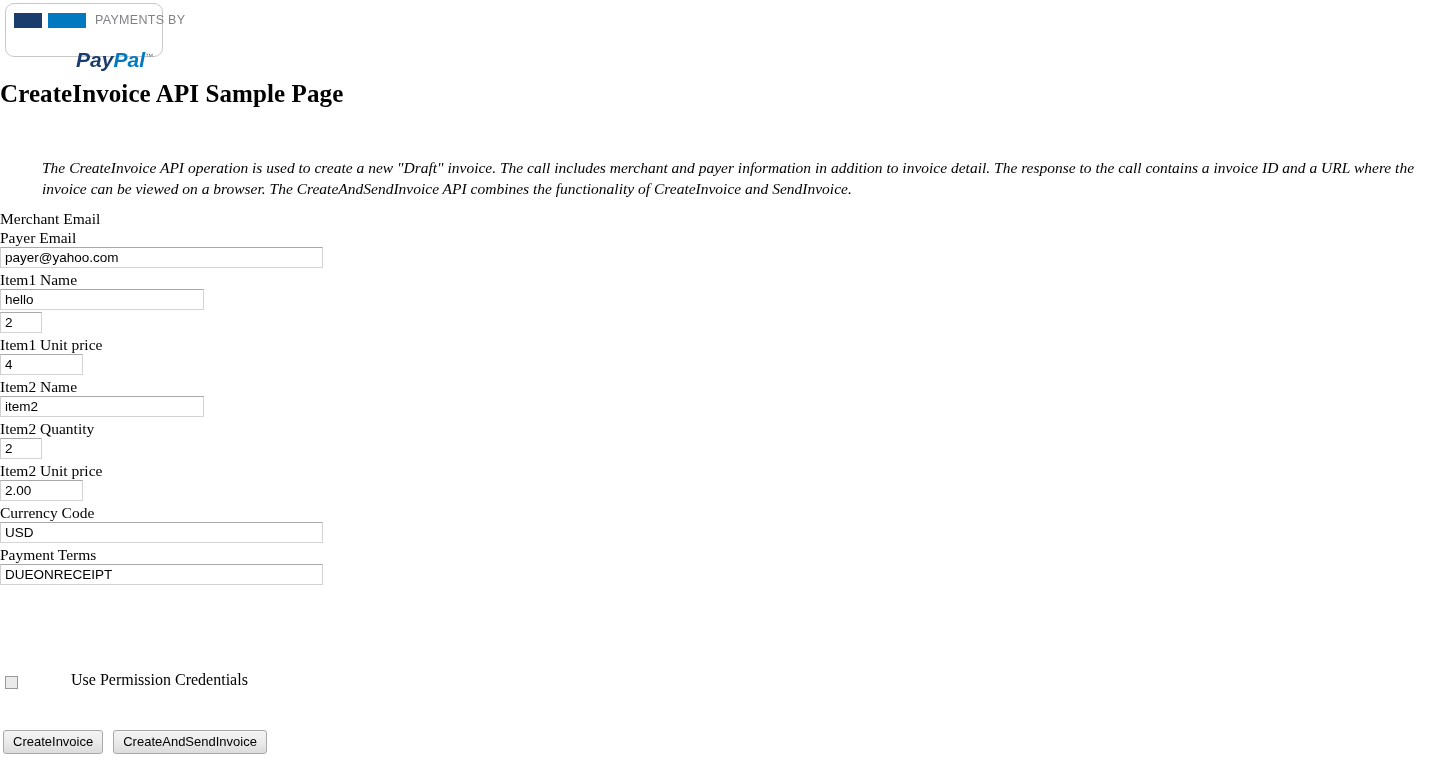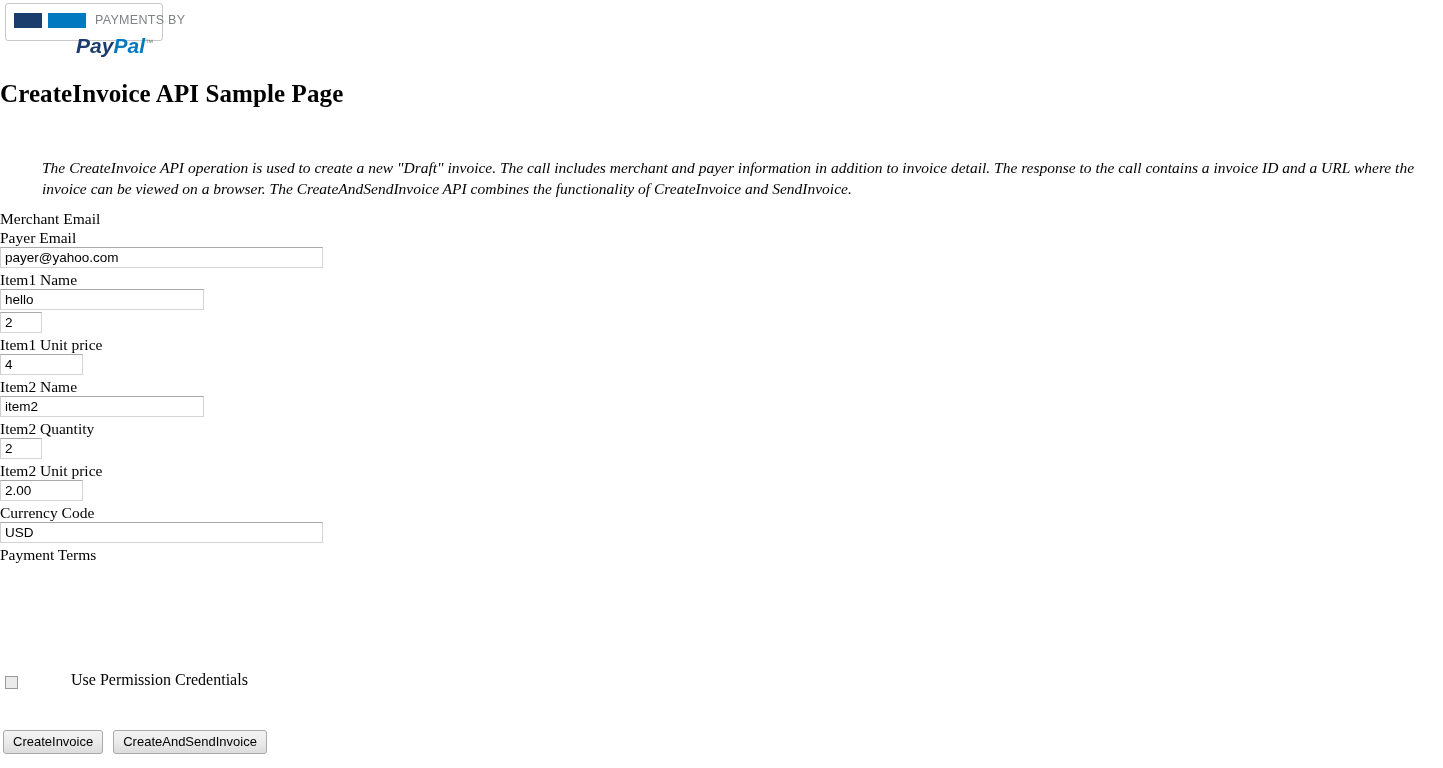--- a/index.html
+++ b/index.html
@@ -15,23 +15,23 @@
     overflow: hidden;
     position: relative;
   }
 
   
   .logo-badge {
     position: absolute;
     left: 5px;
     top: 3px;
     width: 158px;
-    height: 38px;
+    height: 54px;
     border: 1px solid #c8c8c8;
-    border-radius: 3px;
+    border-radius: 9px;
     background: #ffffff;
     box-sizing: border-box;
   }
   .logo-row {
     position: absolute;
     left: 8px;
     top: 9px;
     display: flex;
     align-items: center;
   }
@@ -53,21 +53,21 @@
     font-family: "Liberation Sans", "DejaVu Sans", sans-serif;
     font-size: 12.5px;
     letter-spacing: 0.3px;
     color: #808285;
     line-height: 15px;
     white-space: nowrap;
   }
   .logo-wordmark {
     position: absolute;
     right: 9px;
-    top: 28px;
+    top: 42px;
     font-family: "Liberation Sans", "DejaVu Sans", sans-serif;
     font-style: italic;
     font-weight: bold;
     font-size: 21px;
     line-height: 21px;
     white-space: nowrap;
     text-align: center;
   }
   .wm-pay { color: #1b3d6d; }
   .wm-pal { color: #0079c1; }
@@ -228,20 +228,21 @@
     <input type="text" class="field-input w-price" value="4" style="">
     <label class="field-label">Item2 Name</label>
     <input type="text" class="field-input w-name" value="item2" style="">
     <label class="field-label">Item2 Quantity</label>
     <input type="text" class="field-input w-qty" value="2" style="">
     <label class="field-label">Item2 Unit price</label>
     <input type="text" class="field-input w-price" value="2.00" style="">
     <label class="field-label">Currency Code</label>
     <input type="text" class="field-input w-email" value="USD" style="">
     <label class="field-label">Payment Terms</label>
+    <input type="text" class="field-input w-email" value="DUEONRECEIPT" style="">
   </div>
 
 <div class="checkbox-row">
   <input type="checkbox" class="cb-box" style="">
   <span class="cb-label">Use Permission Credentials</span>
 </div>
 
 <div class="button-row" id="button-row">
     <button type="button" class="form-button">CreateInvoice</button>
     <button type="button" class="form-button">CreateAndSendInvoice</button>

